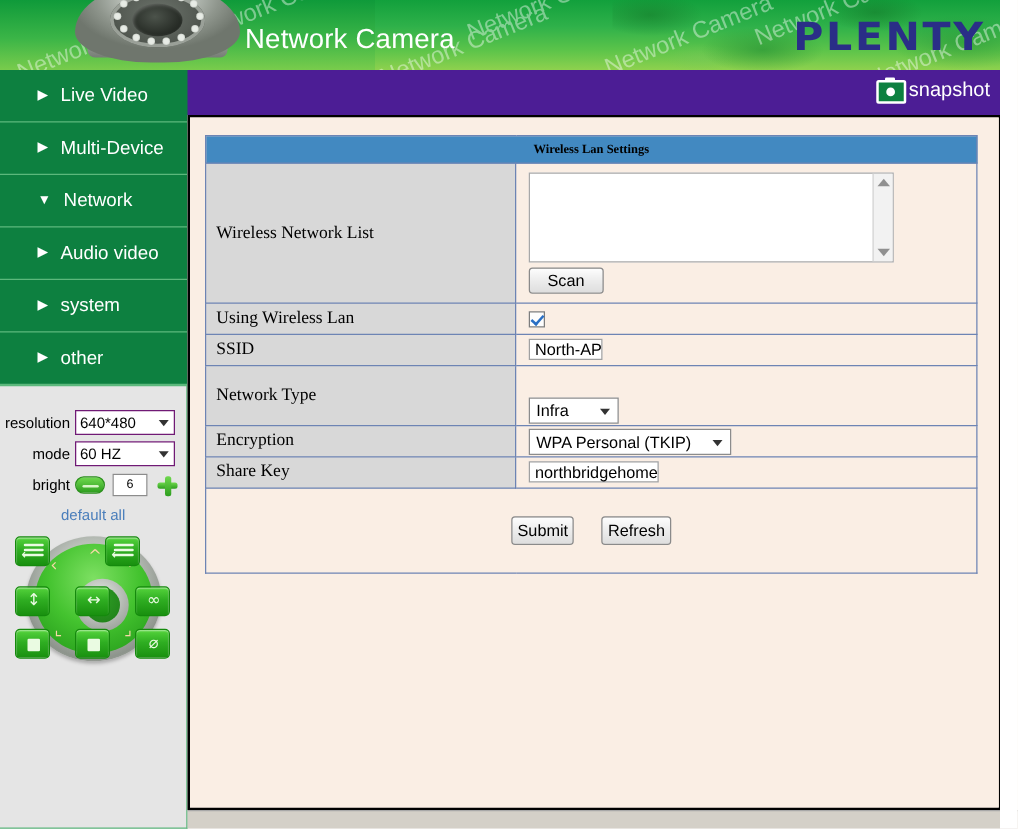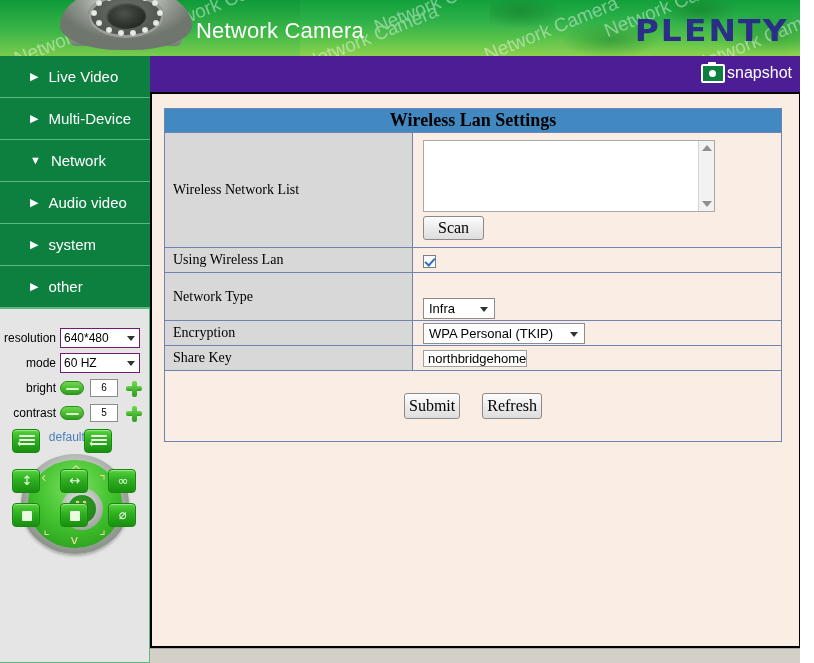--- a/index.html
+++ b/index.html
@@ -234,21 +234,21 @@
   .content-inner { position:absolute; left:0; top:0; right:0; bottom:0; background:#faeee4; }
 
   table.settings {
     position:absolute; left:12px; top:14px; width:618px;
     border-collapse:collapse; background:#faeee4;
     font-family:"Liberation Serif", serif;
   }
   table.settings td, table.settings th { border:1px solid #6d84b4; }
   .tbl-head {
     background:#4289c1; color:#000000; text-align:center;
-    font-weight:bold; font-size:18px; height:22px;
+    font-weight:bold; font-size:10px; height:22px;
     font-family:"Liberation Serif", serif;
   }
   .lbl-cell {
     background:#d8d8d8; width:248px; padding-left:8px;
     font-size:14px; color:#000; font-family:"Liberation Serif", serif;
   }
   .val-cell { background:#faeee4; padding-left:10px; }
 
   .listbox {
     width:292px; height:72px; background:#ffffff;
@@ -261,22 +261,22 @@
   .lb-arrow {
     position:absolute; left:3px; width:0; height:0;
     border-left:5px solid transparent; border-right:5px solid transparent;
   }
   .lb-up { top:4px; border-bottom:6px solid #909090; }
   .lb-dn { bottom:4px; border-top:6px solid #909090; }
 
   .btn {
     background: linear-gradient(to bottom,#fdfdfd 0%, #ececec 50%, #dedede 100%);
     border:1px solid #8a8a8a; border-radius:3px;
-    font-size:16px; padding:2px 12px; color:#000; cursor:pointer;
-    font-family:Liberation Serif, serif;
+    font-size:13px; padding:2px 12px; color:#000; cursor:pointer;
+    font-family:Liberation Sans, sans-serif;
   }
   .scan-btn { margin-top:4px; margin-bottom:6px; padding:2px 14px; }
 
   .chk {
     width:13px; height:13px; background:#fdfdfd;
     border:1px solid #7d7d7d; position:relative; display:inline-block;
     vertical-align:middle; cursor:pointer;
   }
   .chk::after {
     content:""; position:absolute; left:3px; top:0px;
@@ -408,26 +408,20 @@
       </span>
     </div>
 
     <div class="ctrl-row">
       <span class="ctrl-label">bright</span>
       <span class="minus-btn"></span>
       <span class="num-box">6</span>
       <span class="plus-btn"></span>
     </div>
 
-    <div class="ctrl-row">
-      <span class="ctrl-label">contrast</span>
-      <span class="minus-btn"></span>
-      <span class="num-box">5</span>
-      <span class="plus-btn"></span>
-    </div>
 
     <div class="default-link">default all</div>
 
     <div class="joy">
       <div class="joy-inner">
         <div class="joy-ar" style="left:43px; top:4px;">^</div>
         <div class="joy-ar" style="left:43px; bottom:2px;">v</div>
         <div class="joy-ar" style="left:4px; top:38px;">‹</div>
         <div class="joy-ar" style="right:4px; top:38px;">›</div>
         <div class="joy-ar" style="left:16px; top:14px; transform:rotate(-45deg);">⌜</div>
@@ -506,20 +500,26 @@
           </td>
         </tr>
 
         <tr>
           <td class="lbl-cell" style="height:25px;">Using Wireless Lan</td>
           <td class="val-cell">
             <span class="chk"></span>
           </td>
         </tr>
 
+        <tr>
+          <td class="lbl-cell" style="height:25px;">SSID</td>
+          <td class="val-cell">
+            <span class="txt-input">North-AP</span>
+          </td>
+        </tr>
 
         <tr>
           <td class="lbl-cell" style="height:25px;">Network Type</td>
           <td class="val-cell">
             <span class="dd" style="width:72px;margin-top:24px;">
               <span>Infra</span>
               <span class="caret"></span>
             </span>
           </td>
         </tr>

